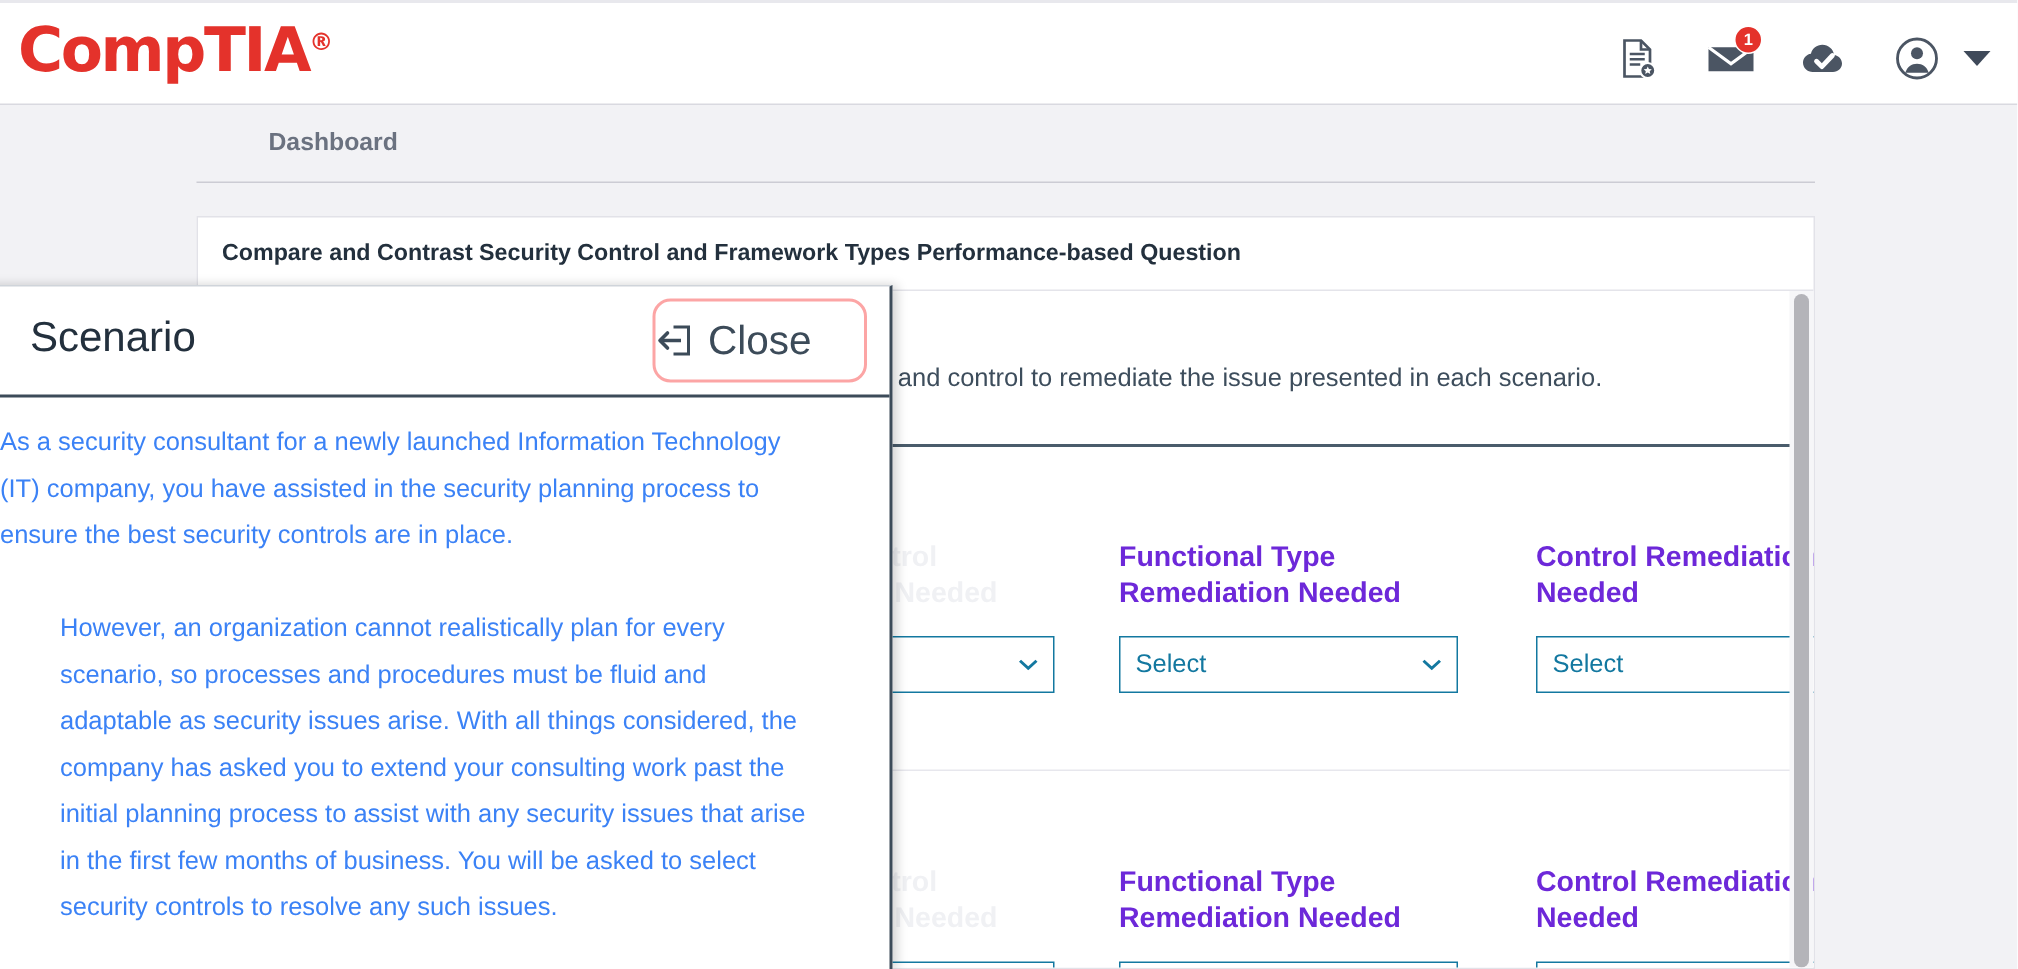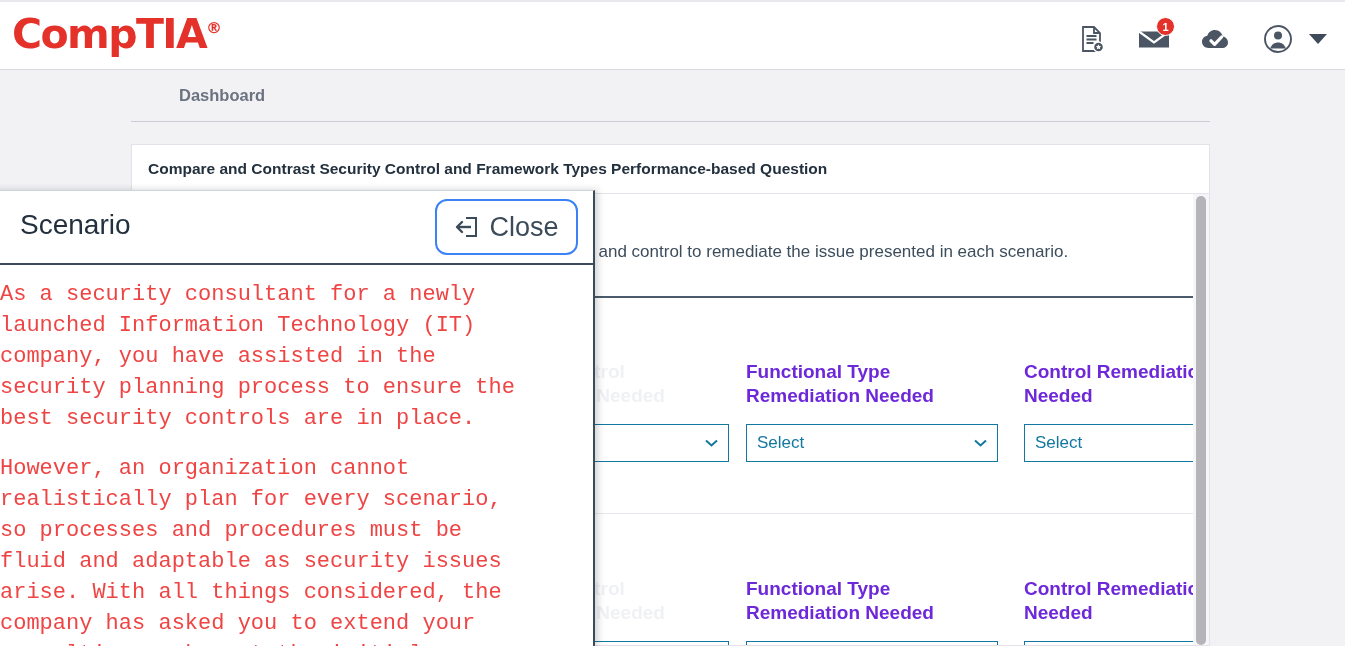--- a/index.html
+++ b/index.html
@@ -219,21 +219,21 @@
     left: 0; top: 62px;
     width: 240px;
     font-size: 19px;
     font-weight: 700;
     color: #6d28d9;
     line-height: 24px;
   }
   .col-select {
     position: absolute;
     left: 0; top: 126px;
-    width: 252px;
+    width: 226px;
     height: 38px;
     border: 1px solid #1378a0;
     background: #ffffff;
     display: flex;
     align-items: center;
     padding: 0 10px;
   }
   .col-select .sel-text {
     flex: 1;
     font-size: 17px;
@@ -298,48 +298,46 @@
     left: 120px; top: 18px;
     font-size: 28px;
     font-weight: 400;
     color: #23303d;
     margin-left: 20px;
   }
   .close-btn {
     position: absolute;
     left: 555px; top: 8px;
     width: 143px; height: 56px;
-    border: 2px solid #3b82f6;
+    border: 2px solid #fca5a5;
     border-radius: 12px;
     background: #ffffff;
     display: flex;
     align-items: center;
-    justify-content: center;
     gap: 9px;
     cursor: pointer;
   }
   .close-btn .cb-label {
     font-size: 27px;
     color: #3c4b59;
     line-height: 1;
   }
   .close-ico { width: 26px; height: 26px; color: #3c4b59; }
 
   .modal-body {
     position: absolute;
     left: 120px; top: 88px;
     width: 540px;
   }
   .modal-p {
-    font-size: 22px;
+    font-size: 17px;
     line-height: 31px;
-    color: #ef4444;
-    font-family: Liberation Mono, monospace;
-  }
-  .modal-p + .modal-p { margin-top: 19px; }
+    color: #3b82f6;
+  }
+  .modal-p + .modal-p { margin-top: 31px; padding-left: 40px; }
 </style>
 </head>
 <body>
 
 <div id="root">
 
   <div class="topbar">
     <div class="logo">
       <span>CompTIA</span><span class="reg">®</span>
     </div>

